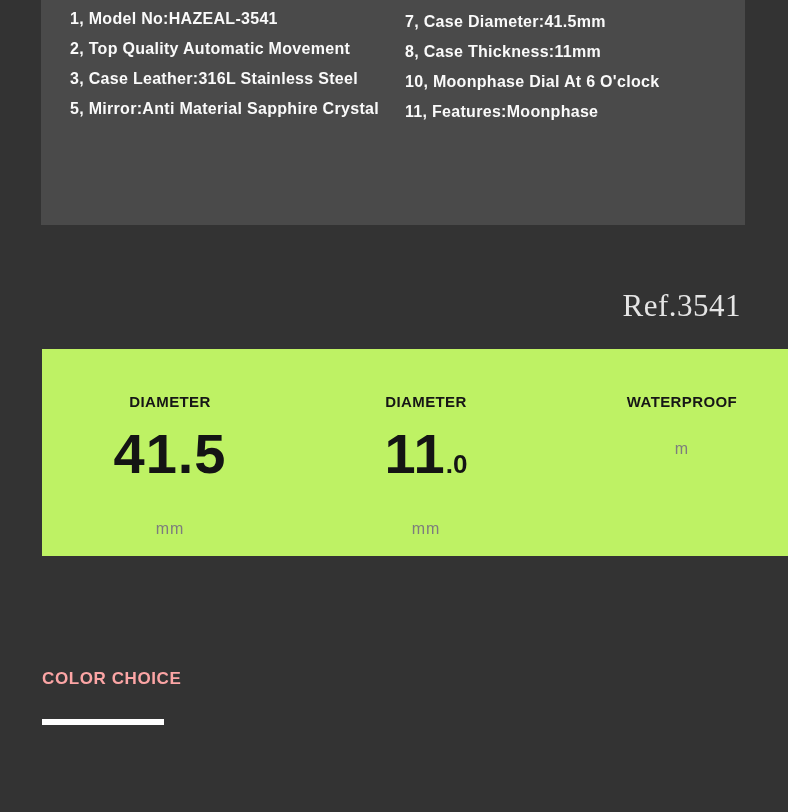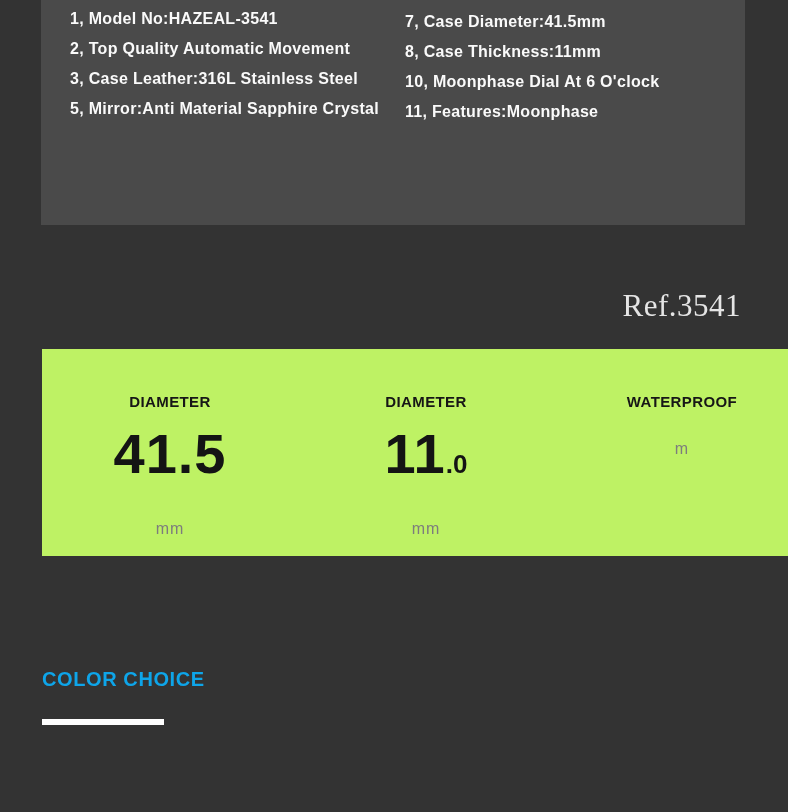--- a/index.html
+++ b/index.html
@@ -88,22 +88,22 @@
     font-size: 16px;
     line-height: 22px;
     letter-spacing: 1px;
     white-space: nowrap;
   }
 
   
   .color-choice-heading {
     position: absolute;
     left: 42px; top: 669px;
-    color: #0ea5e9;
-    font-size: 20px;
+    color: #fca5a5;
+    font-size: 17px;
     font-weight: bold;
     letter-spacing: 0.6px;
     line-height: 20px;
     white-space: nowrap;
   }
   .color-choice-underline {
     position: absolute;
     left: 42px; top: 719px;
     width: 122px; height: 6px;
     background: #ffffff;

